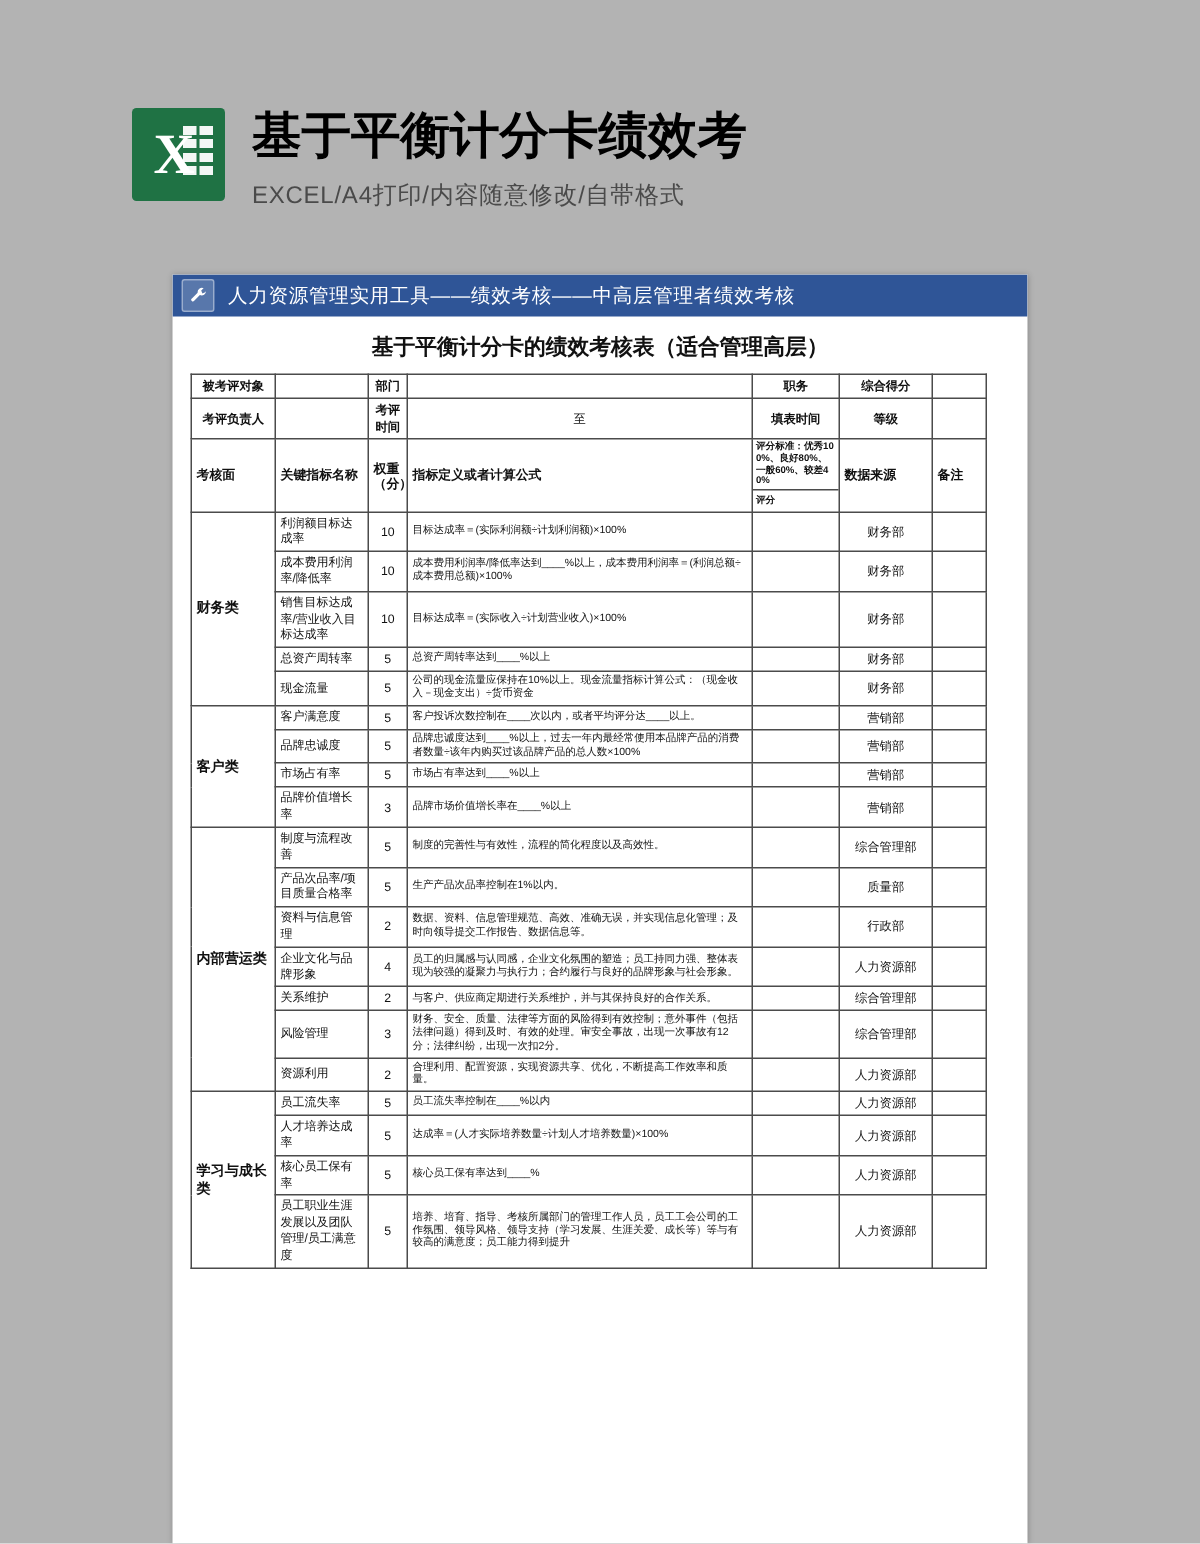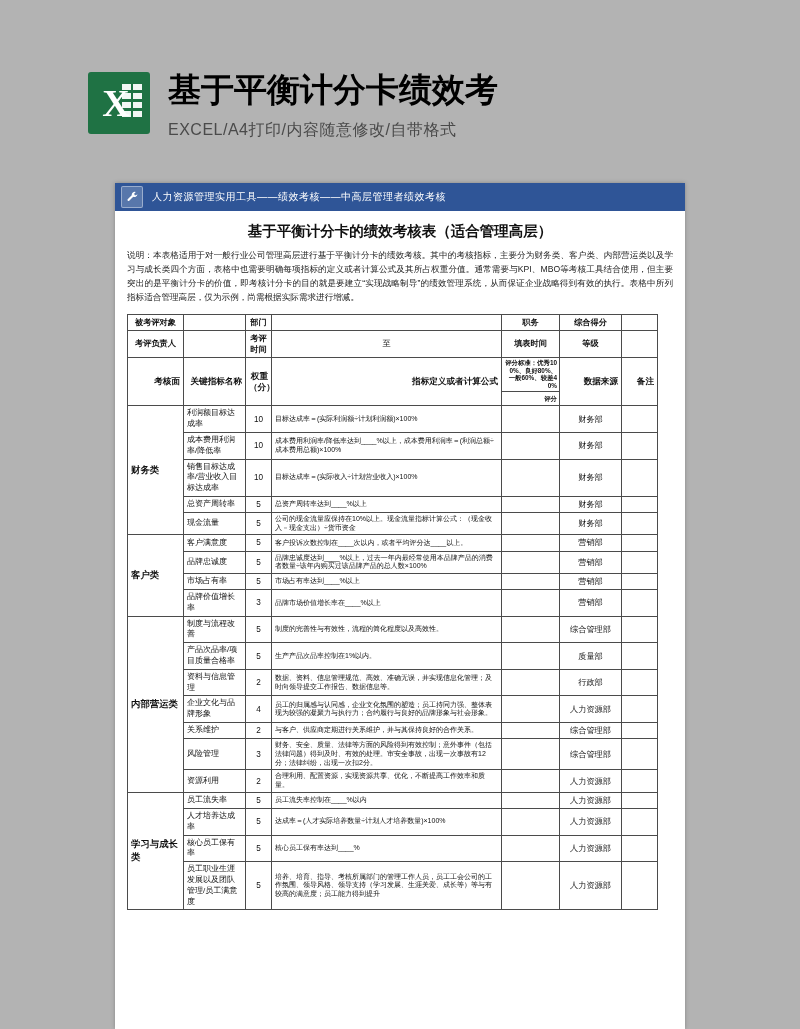--- a/index.html
+++ b/index.html
@@ -50,21 +50,21 @@
   .banner{
     height:28px;background:#2f5597;display:flex;align-items:center;
     padding-left:6px;
   }
   .banner .badge{
     width:20px;height:20px;background:#ffffff33;border:1px solid #ffffff66;
     display:flex;align-items:center;justify-content:center;border-radius:2px;
     margin-right:9px;
   }
   .banner .badge svg{display:block;}
-  .banner .btext{color:#fff;font-size:10px;letter-spacing:.5px;}
+  .banner .btext{color:#fff;font-size:13px;letter-spacing:.5px;}
   .sheet-title{
     text-align:center;font-size:14.5px;font-weight:bold;color:#111;
     padding:11px 16px 8px;
   }
   .note{
     font-size:8.6px;color:#222;line-height:1.62;text-align:justify;
     padding:0 12px 9px 12px;
   }
   table{
     border-collapse:collapse;width:476px;margin:0 12px;
@@ -74,21 +74,21 @@
     border:1px solid #4b4b4b;
     font-size:8.2px;color:#111;
     padding:2px 3px;
     vertical-align:middle;
     line-height:1.35;
     word-break:break-all;
   }
   .c{text-align:center;}
   .b{font-weight:bold;}
   .cat{font-weight:bold;font-size:9.4px;}
-  .hdr td{font-weight:bold;text-align:right;font-size:8.6px;}
+  .hdr td{font-weight:bold;text-align:left;font-size:8.6px;}
   .small{font-size:7px;line-height:1.25;}
   .tiny{font-size:6.4px;line-height:1.2;}
   .rowtxt{font-size:8px;}
 </style>
 </head>
 <body>
 
 <div class="doc-header">
   <div class="xls-icon">
     <span class="xmark">X</span>
@@ -105,21 +105,20 @@
   <div class="banner">
     <span class="badge">
       <svg width="13" height="13" viewBox="0 0 24 24">
           <path fill="#ffffff" d="M21 5.5a5.5 5.5 0 0 1-7.6 5.1l-7 7a2 2 0 1 1-2.8-2.8l7-7A5.5 5.5 0 0 1 18 2l-3 3 1.5 3.5L20 7l1-1.5z"></path>
         </svg>
     </span>
     <span class="btext">人力资源管理实用工具——绩效考核——中高层管理者绩效考核</span>
   </div>
 
   <div class="sheet-title">基于平衡计分卡的绩效考核表（适合管理高层）</div>
-  <div class="note">说明：本表格适用于对一般行业公司管理高层进行基于平衡计分卡的绩效考核。其中的考核指标，主要分为财务类、客户类、内部营运类以及学习与成长类四个方面，表格中也需要明确每项指标的定义或者计算公式及其所占权重分值。通常需要与KPI、MBO等考核工具结合使用，但主要突出的是平衡计分卡的价值，即考核计分卡的目的就是要建立“实现战略制导”的绩效管理系统，从而保证企业战略得到有效的执行。表格中所列指标适合管理高层，仅为示例，尚需根据实际需求进行增减。</div>
 
   <table>
     <colgroup>
       <col style="width:56px">
         <col style="width:62px">
         <col style="width:26px">
       <col style="width:230px">
         <col style="width:58px">
         <col style="width:62px">
         <col style="width:36px">

